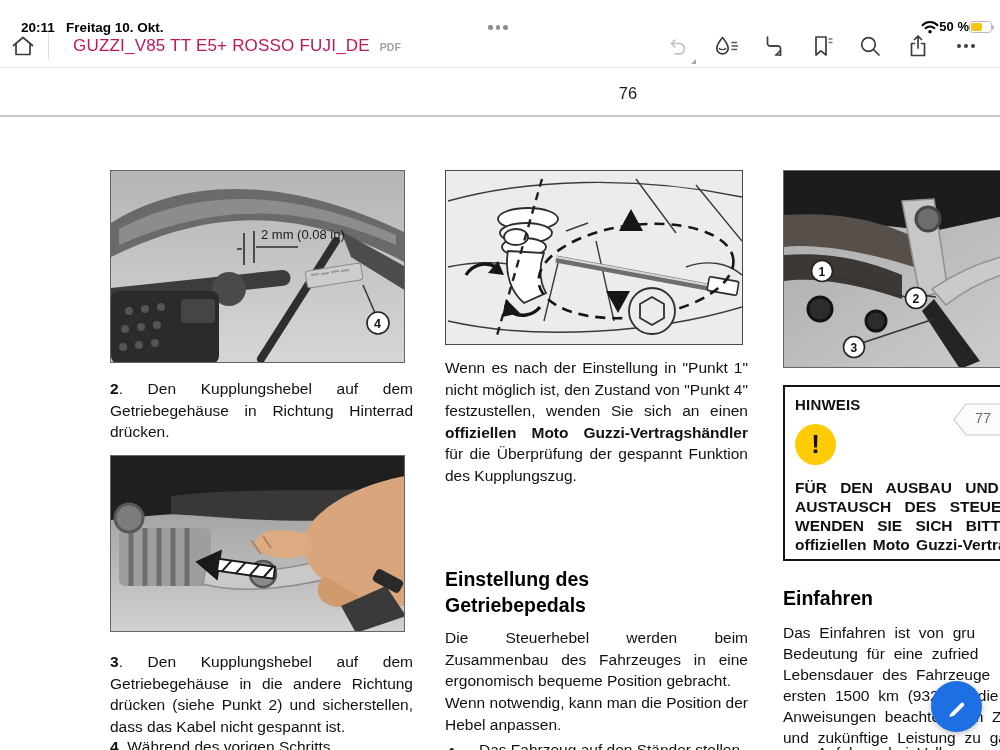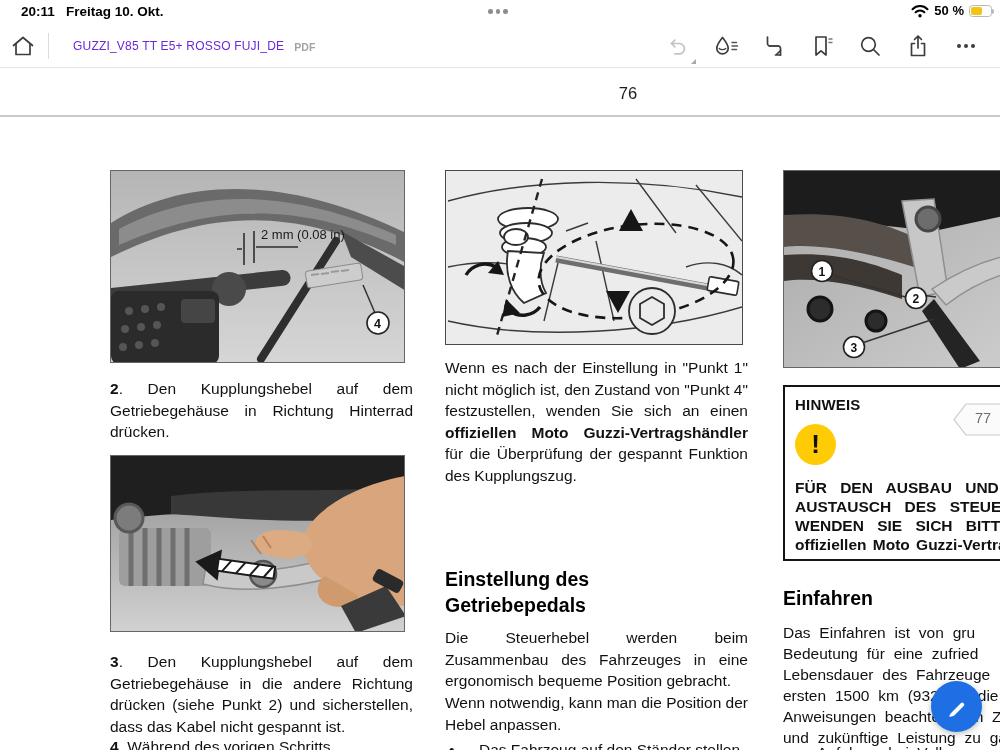--- a/index.html
+++ b/index.html
@@ -1,36 +1,36 @@
 <!DOCTYPE html>
 <html><head>
 <meta charset="utf-8">
 <style>
   * { margin:0; padding:0; box-sizing:border-box; }
   body { background:#444; }
   .screen { position:relative; width:1000px; height:750px; background:#fff; overflow:hidden;
             font-family:"Liberation Sans", sans-serif; color:#111; }
 
   
-  .statusbar { position:absolute; left:0; top:0; width:1000px; height:24px; }
+  .statusbar { position:absolute; left:0; top:16px; width:1000px; height:24px; }
   .sb-time { position:absolute; left:21px; top:4px; font-size:13.5px; font-weight:700; color:#000; }
   .sb-date { position:absolute; left:66px; top:4px; font-size:13.5px; font-weight:700; color:#000; }
   .sb-dots { position:absolute; left:488px; top:9px; display:flex; gap:3px; }
   .sb-dots i { width:4.5px; height:4.5px; border-radius:50%; background:#8d8d8d; }
-  .sb-right { position:absolute; right:8px; top:3px; display:flex; align-items:center; gap:5px; }
+  .sb-right { position:absolute; right:8px; top:3px; display:flex; align-items:center; }
   .sb-batt-txt { font-size:13px; font-weight:600; color:#000; }
   .batt { position:relative; width:23px; height:12px; border:1px solid #b9b9b9; border-radius:3.5px; }
   .batt-fill { position:absolute; left:1px; top:1px; bottom:1px; width:50%; border-radius:2px; }
   .batt-tip { position:absolute; right:-3px; top:3.5px; width:1.8px; height:4.5px; background:#b9b9b9; border-radius:0 2px 2px 0; }
 
   
   .toolbar { position:absolute; left:0; top:24px; width:1000px; height:44px; border-bottom:1px solid #e6e6e6; }
   .tb-left { position:absolute; left:10px; top:0; height:44px; display:flex; align-items:center; }
   .tb-divider { width:1px; height:26px; background:#dcdcdc; margin:0 14px 0 12px; }
-  .tb-title { font-size:12px; color:#6d28d9; letter-spacing:.2px; margin-left:10px; }
+  .tb-title { font-size:17px; color:#be185d; letter-spacing:.2px; margin-left:10px; }
   .tb-doctype { font-size:10.5px; color:#a2a2a2; font-weight:600; margin-left:10px; padding-top:2px; }
   .tb-right { position:absolute; right:21px; top:0; height:44px; display:flex; align-items:center; gap:22px; }
   .tb-icon { width:26px; height:26px; position:relative; cursor:pointer; }
   .undo-tri { position:absolute; right:-5px; bottom:-5px; width:0; height:0;
               border-left:5px solid transparent; border-bottom:5px solid #a9a9a9; }
 
   
   .page-num { position:absolute; left:598px; top:84px; width:60px; text-align:center; font-size:16.5px; color:#1c1c1c; }
   .page-rule { position:absolute; left:0; top:115px; width:1000px; height:2px; background:#c9c9c9; }
 

